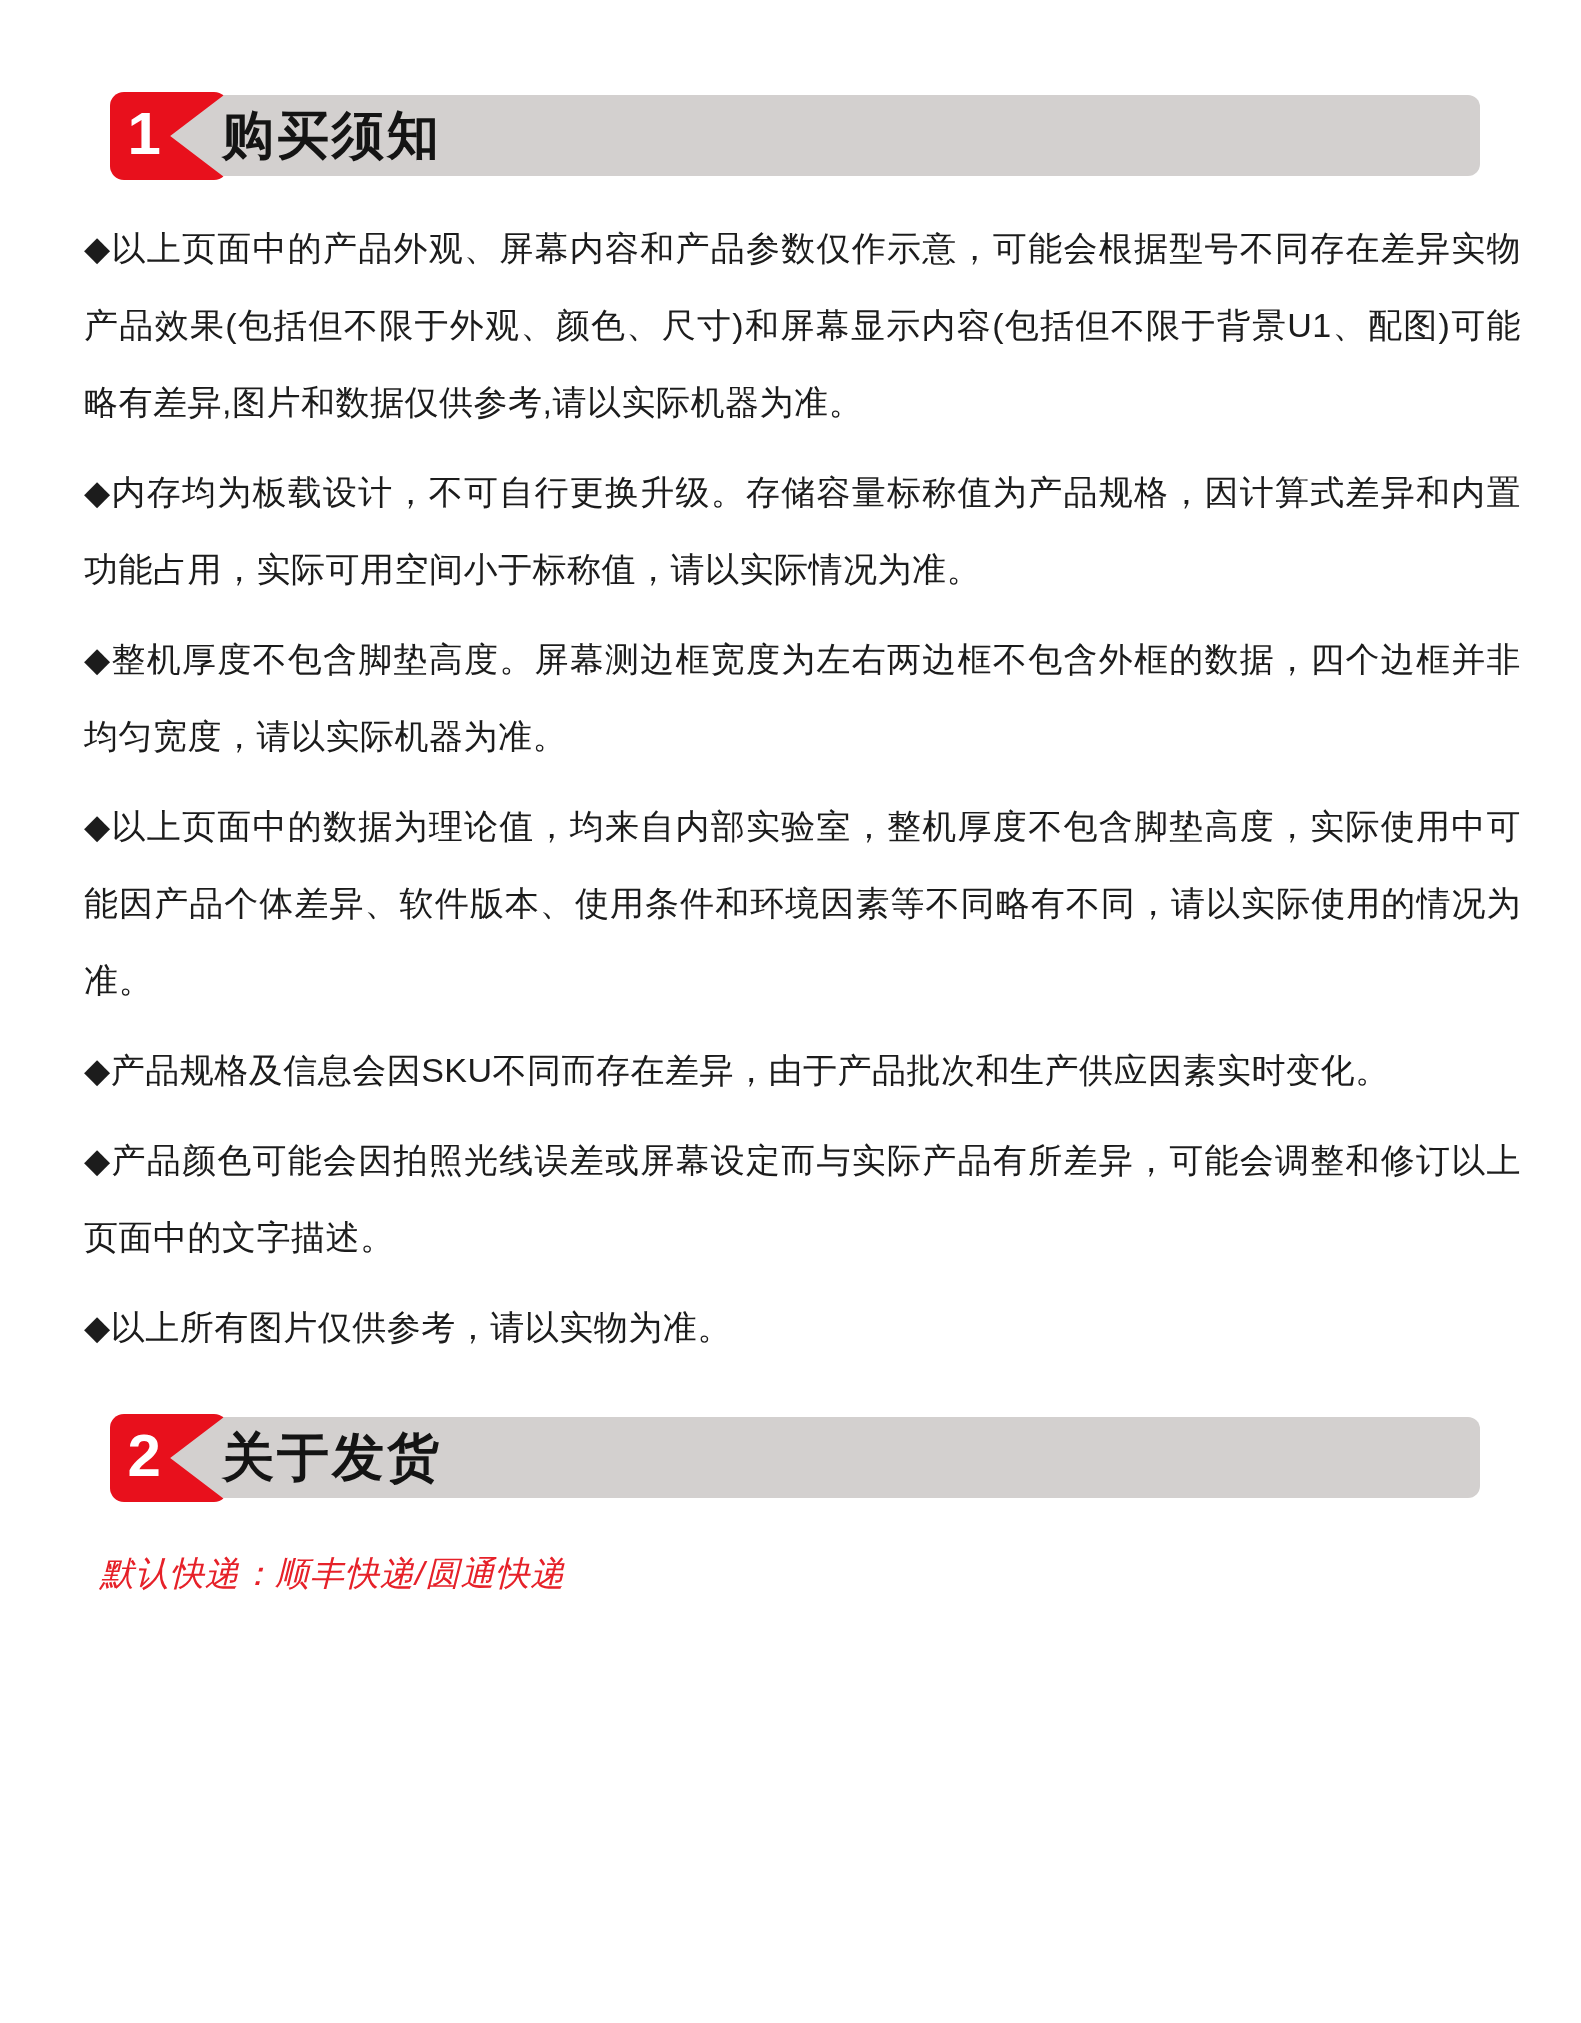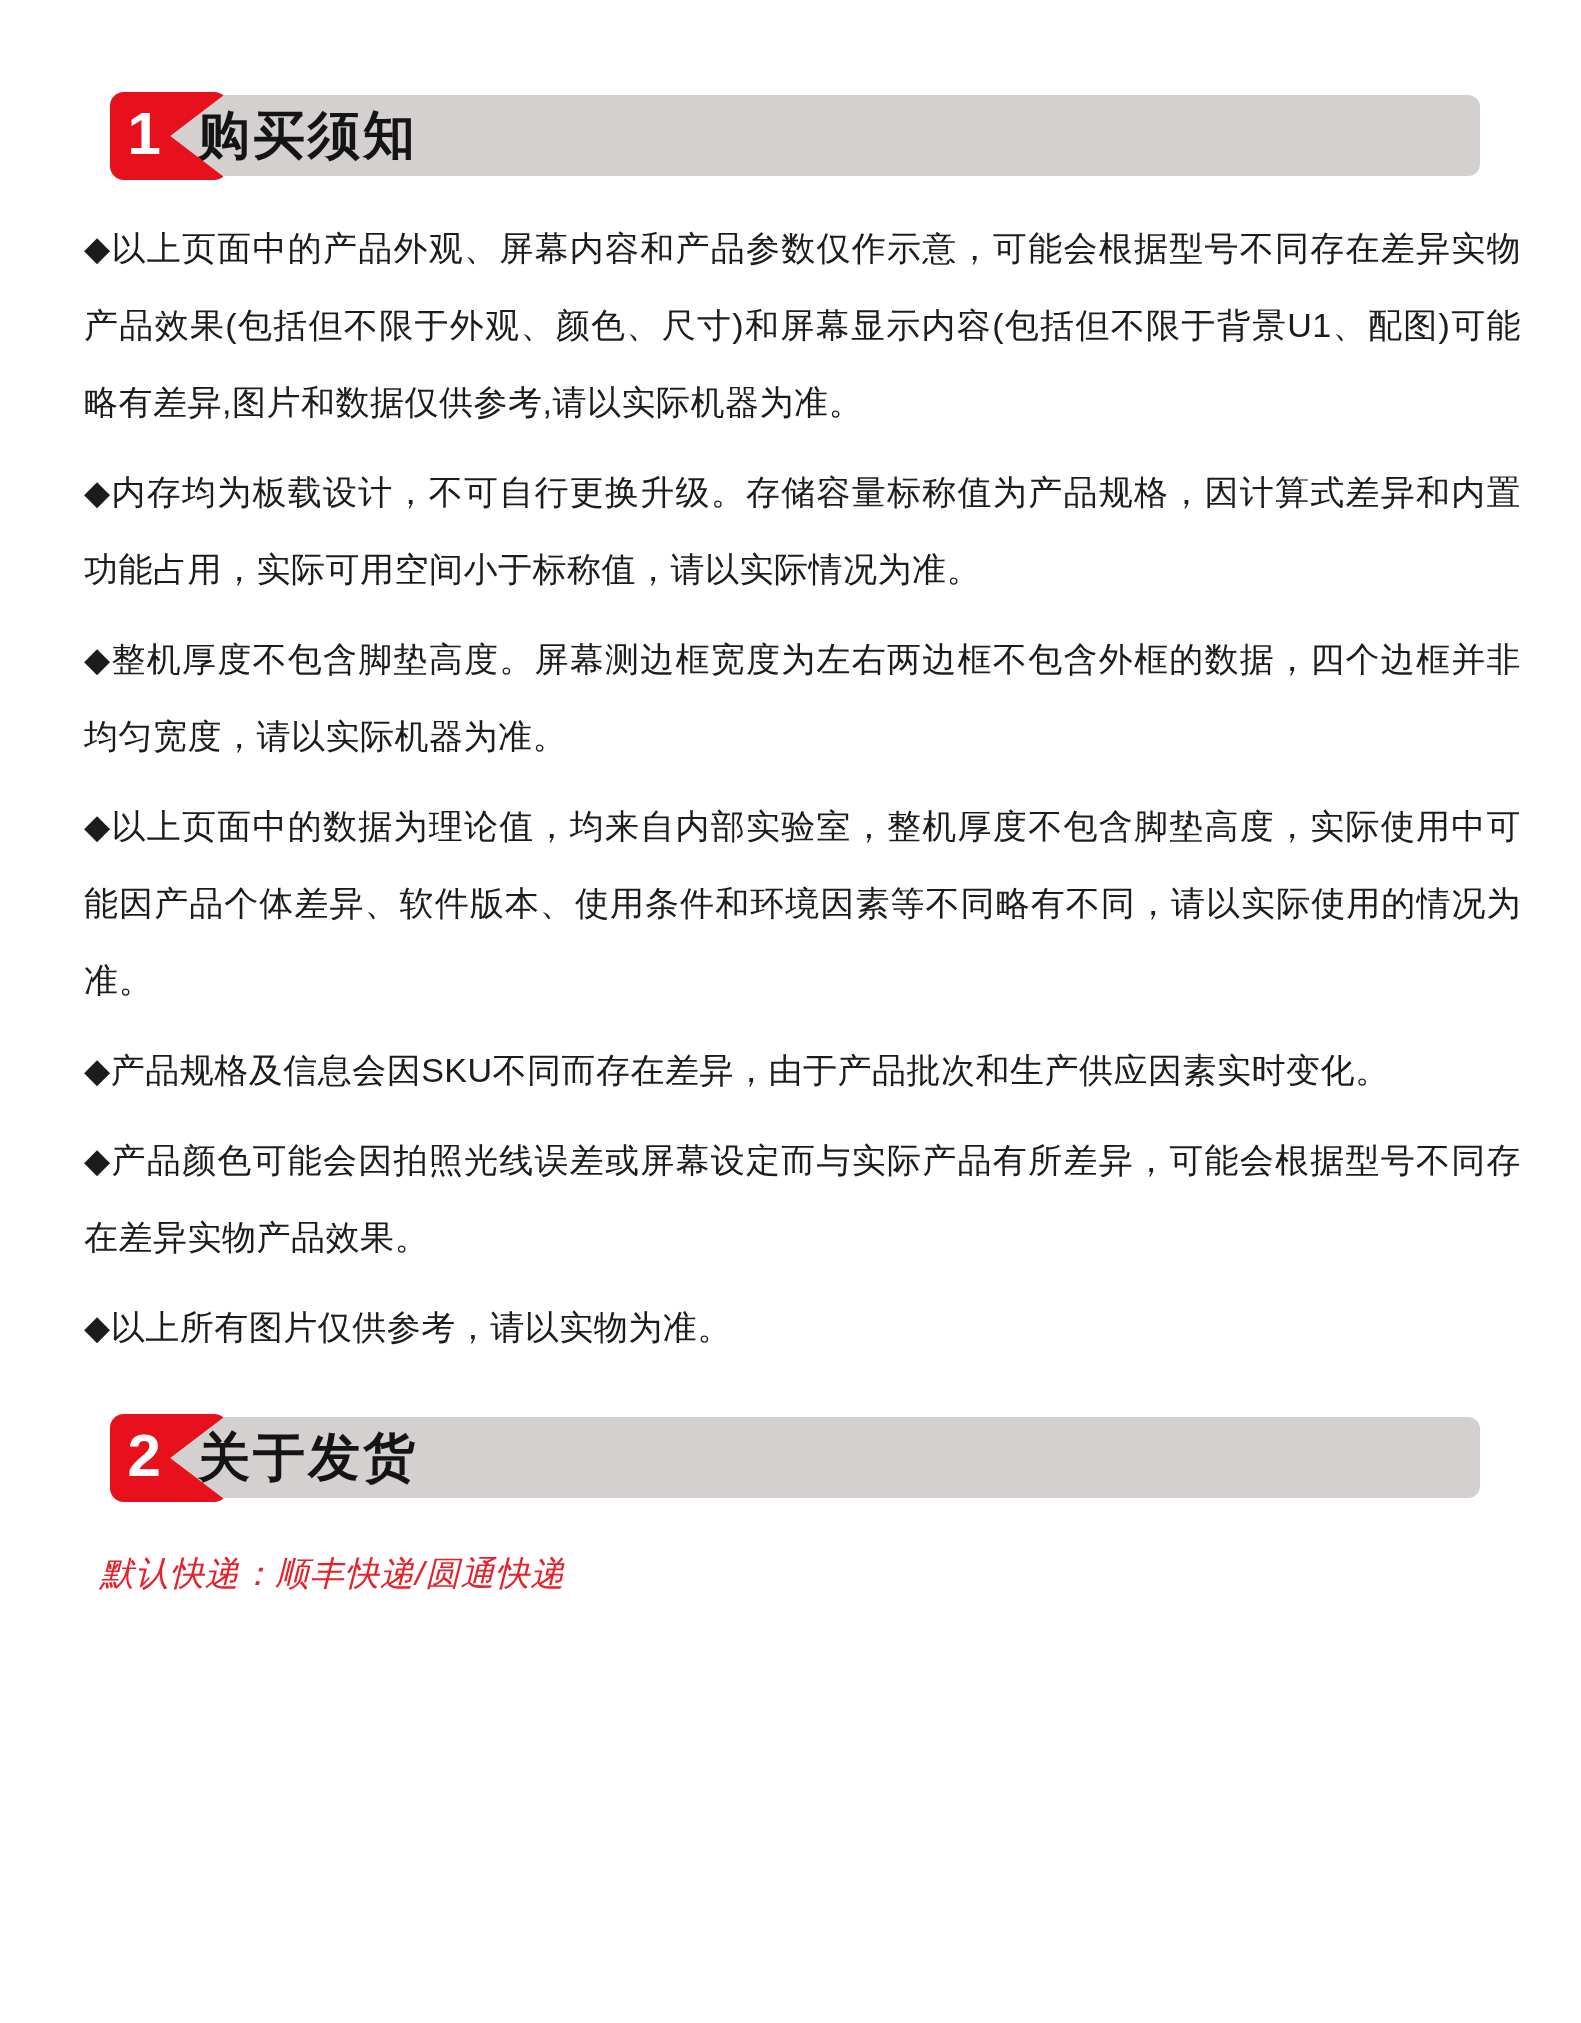--- a/index.html
+++ b/index.html
@@ -23,21 +23,21 @@
     height:81px;
     margin:0 101px 0 110px;
   }
   .header-banner{
     position:absolute;
     left:0; right:0; top:0; bottom:0;
     background:var(--banner-gray,#d3d0cf);
     border-radius:12px;
     display:flex;
     align-items:center;
-    padding-left:88px;
+    padding-left:112px;
   }
   .header-title{
     font-size:52px;
     font-weight:900;
     letter-spacing:3px;
     color:#141414;
     white-space:nowrap;
   }
   .number-badge{
     position:absolute;
@@ -99,21 +99,21 @@
       <span class="num">1</span>
     </div>
   </div>
 
   <div class="paragraphs">
     <p>◆以上页面中的产品外观、屏幕内容和产品参数仅作示意，可能会根据型号不同存在差异实物产品效果(包括但不限于外观、颜色、尺寸)和屏幕显示内容(包括但不限于背景U1、配图)可能略有差异,图片和数据仅供参考,请以实际机器为准。</p>
     <p>◆内存均为板载设计，不可自行更换升级。存储容量标称值为产品规格，因计算式差异和内置功能占用，实际可用空间小于标称值，请以实际情况为准。</p>
     <p>◆整机厚度不包含脚垫高度。屏幕测边框宽度为左右两边框不包含外框的数据，四个边框并非均匀宽度，请以实际机器为准。</p>
     <p>◆以上页面中的数据为理论值，均来自内部实验室，整机厚度不包含脚垫高度，实际使用中可能因产品个体差异、软件版本、使用条件和环境因素等不同略有不同，请以实际使用的情况为准。</p>
     <p>◆产品规格及信息会因SKU不同而存在差异，由于产品批次和生产供应因素实时变化。</p>
-    <p>◆产品颜色可能会因拍照光线误差或屏幕设定而与实际产品有所差异，可能会根据型号不同存在差异实物产品效果。</p>
+    <p>◆产品颜色可能会因拍照光线误差或屏幕设定而与实际产品有所差异，可能会调整和修订以上页面中的文字描述。</p>
     <p>◆以上所有图片仅供参考，请以实物为准。</p>
   </div>
 </section>
 
 <section class="section-shipping">
   <div class="section-header">
     <div class="header-banner">
       <span class="header-title">关于发货</span>
     </div>
     <div class="number-badge">

